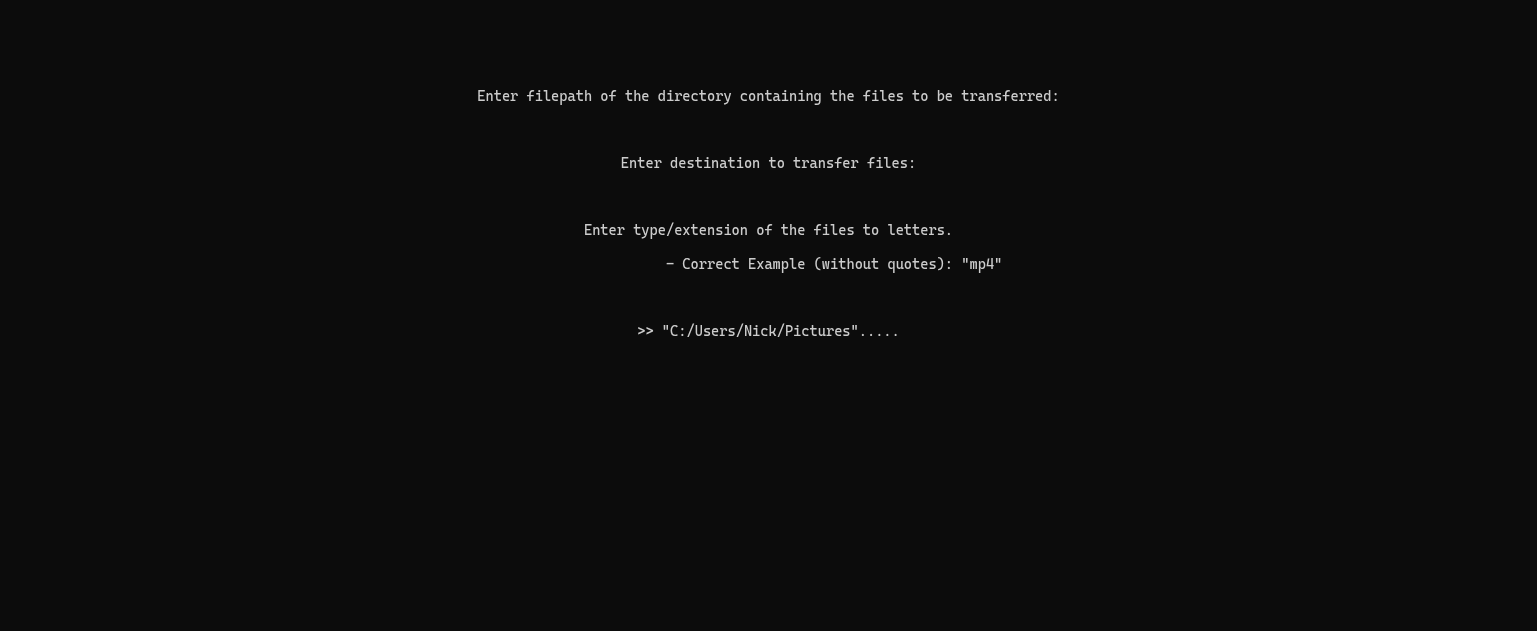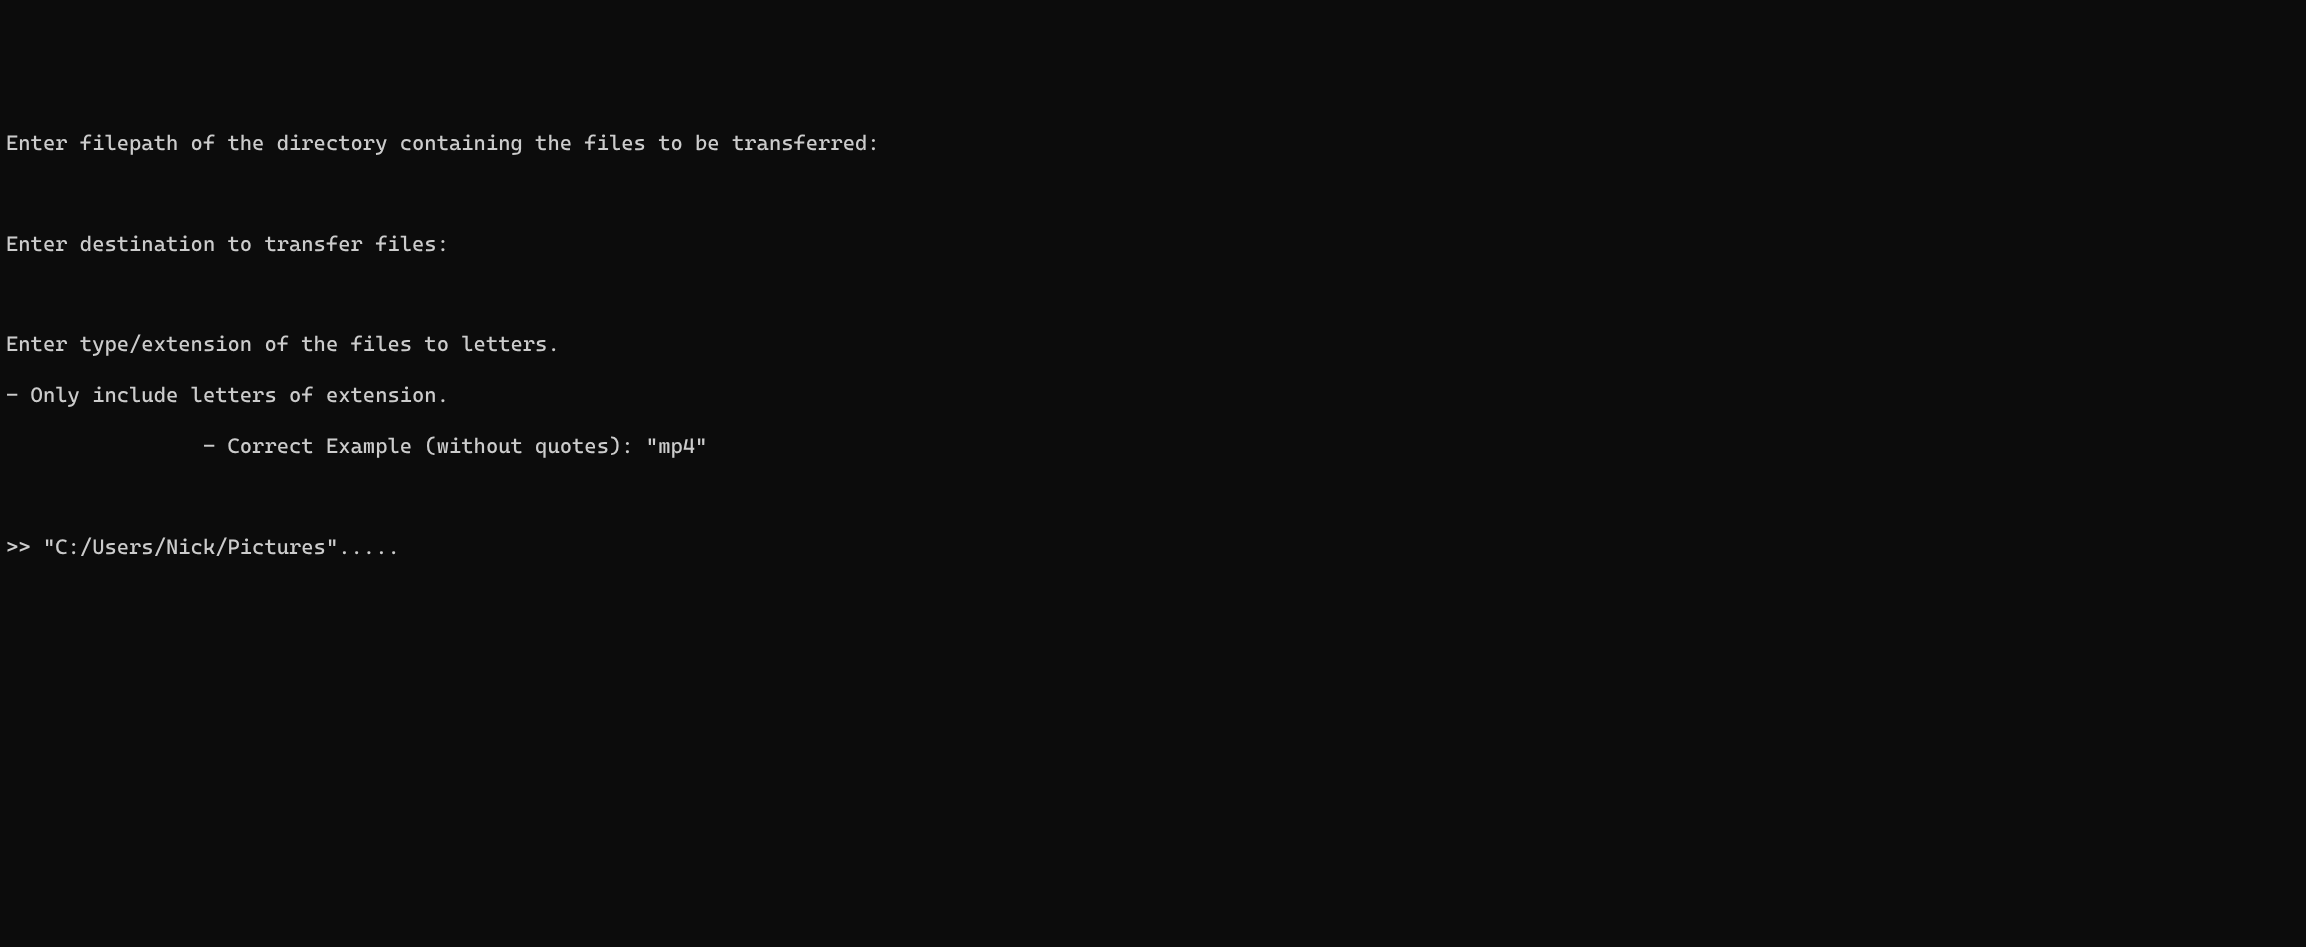--- a/index.html
+++ b/index.html
@@ -19,34 +19,34 @@
       overflow: hidden;
       white-space: pre-wrap;
       word-break: break-all;
     }
     .terminal {
       width: 100%;
     }
     .line {
       display: block;
       min-height: 1.2em;
+      text-align: center;
     }
   </style>
 </head>
 <body>
 
 
 
 <div class="terminal">
 <span class="line">Enter filepath of the directory containing the files to be transferred:</span>
 <span class="line"> </span>
 <span class="line">Enter destination to transfer files:</span>
 <span class="line"> </span>
 <span class="line">Enter type/extension of the files to letters.</span>
-<span class="line">- Only include letters of extension.</span>
 <span class="line">                - Correct Example (without quotes): "mp4"</span>
 <span class="line"> </span>
 <span class="line">&gt;&gt; "C:/Users/Nick/Pictures".....</span>
 <span class="line"> </span>
 <span class="line"> </span>
 <span class="line"> </span>
 
 
 
 

